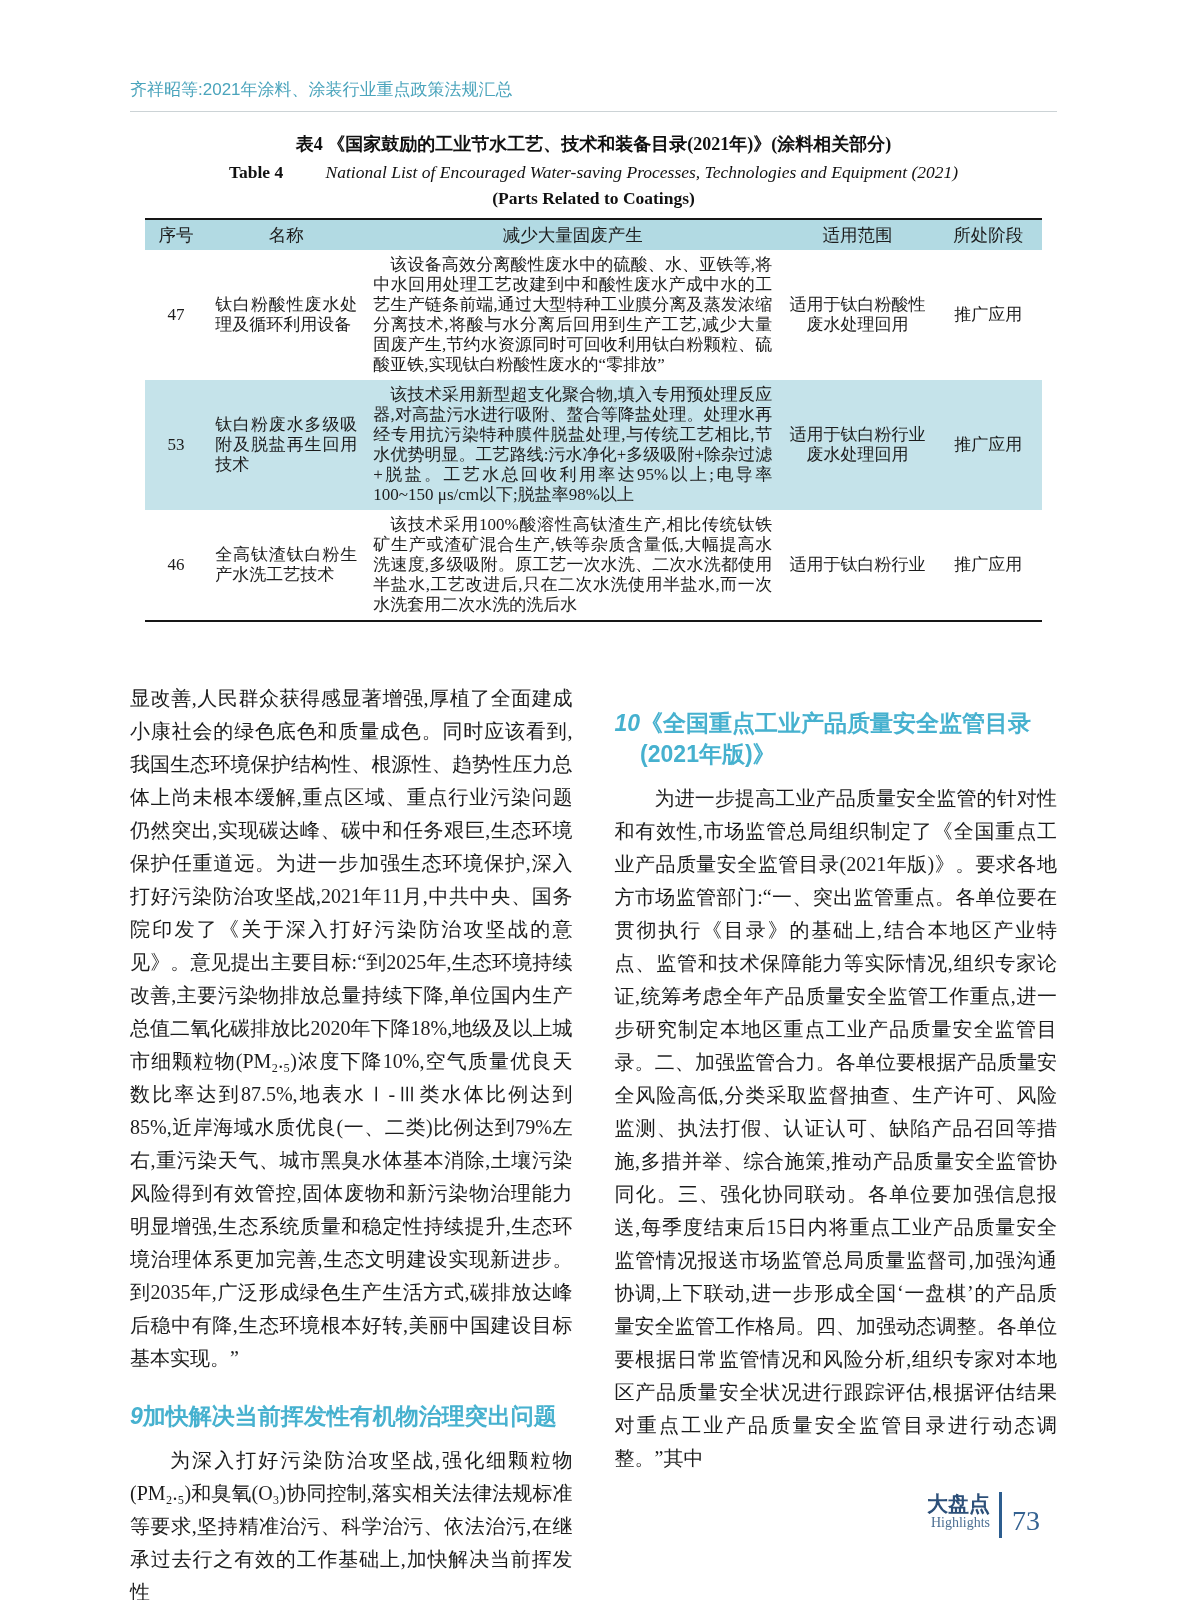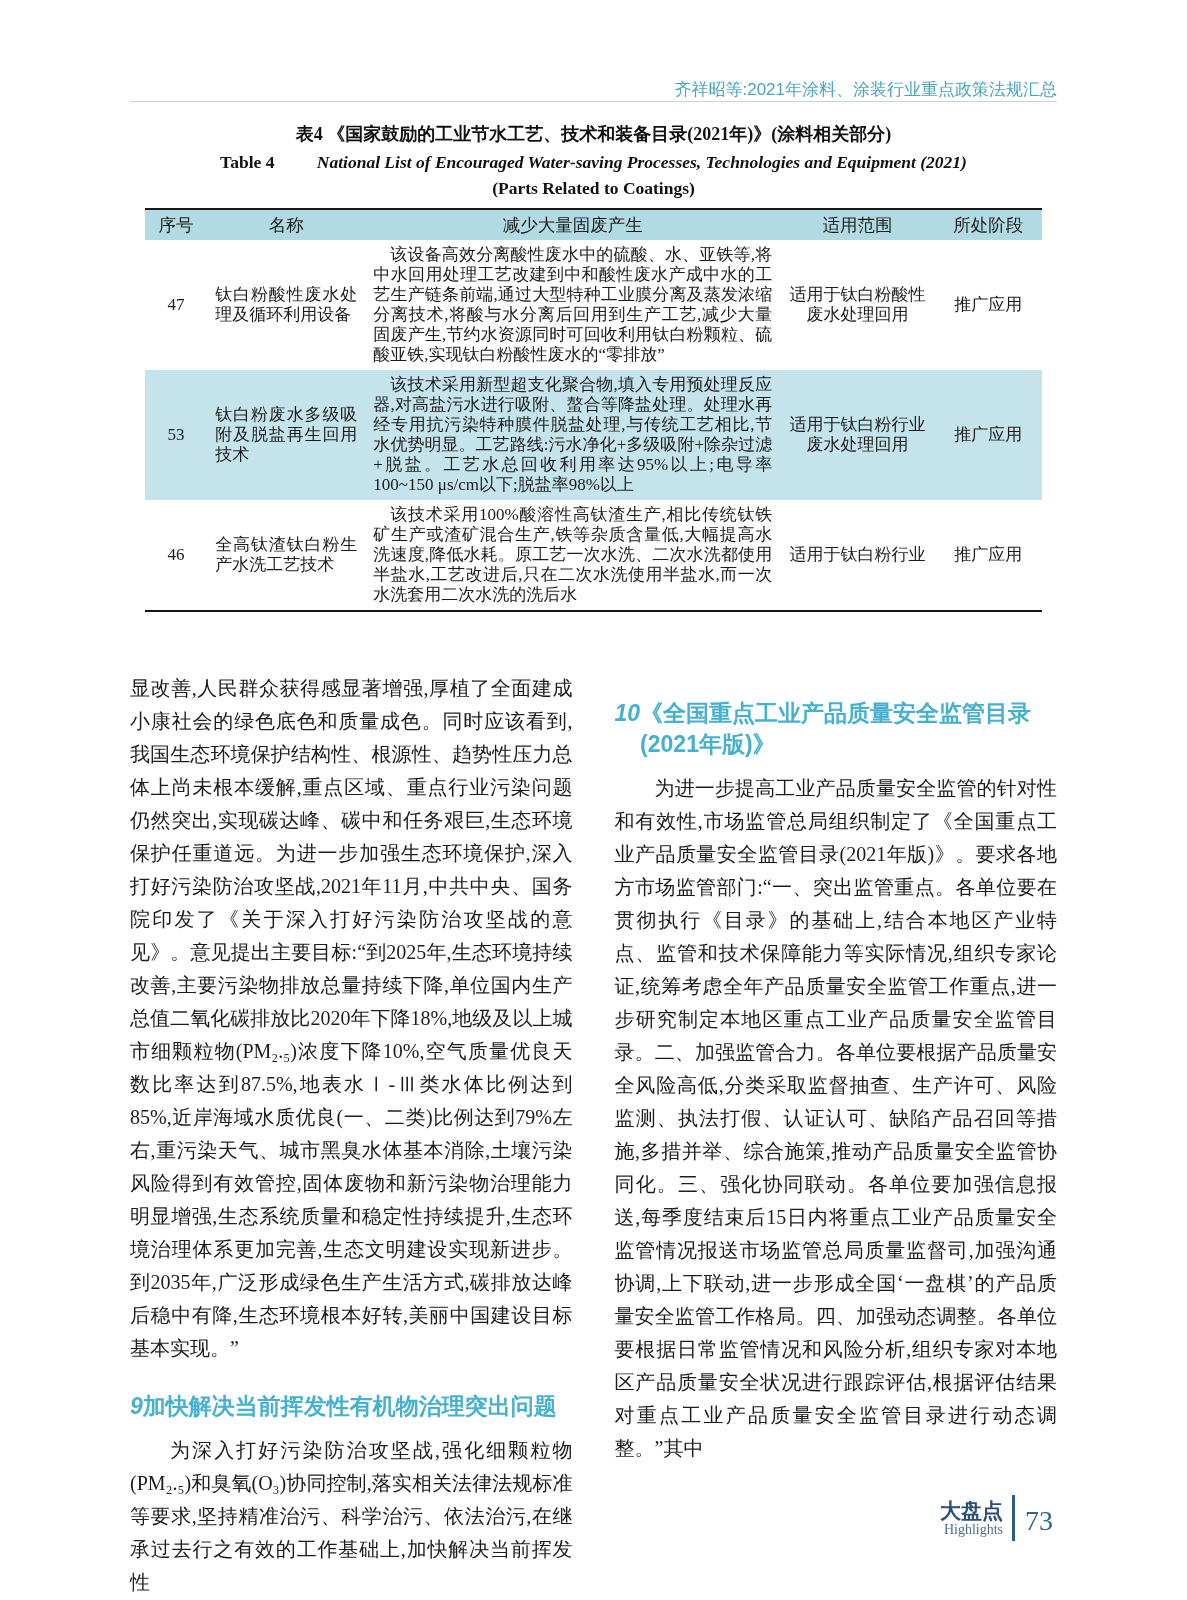--- a/index.html
+++ b/index.html
@@ -5,31 +5,31 @@
   html,body{margin:0;padding:0;}
   body{
     width:1187px;height:1600px;position:relative;overflow:hidden;
     background:#ffffff;color:#1c1c1c;
     font-family:"Liberation Serif", serif;
   }
   .page{padding:78px 130px 0 130px;}
 
   
   .running-head{
-    text-align:right;color:#4aa4bc;font-size:17px;
+    text-align:left;color:#4aa4bc;font-size:17px;
     font-family:"Liberation Sans", sans-serif;
-    border-bottom:1px solid #ccd3d6;
+    padding-bottom:10px;border-bottom:1px solid #ccd3d6;
   }
 
   
   .table-captions{margin-top:20px;text-align:center;}
   .cap-zh{font-family:Liberation Serif, serif;font-weight:bold;font-size:18px;line-height:24px;color:#111;}
   .cap-en{font-size:17.5px;line-height:24px;margin-top:4px;color:#111;}
   .cap-en .lbl{font-weight:bold;margin-right:12px;}
-  .cap-en .ttl{font-weight:bold;font-style:italic;margin-left:26px;}
+  .cap-en .ttl{font-weight:normal;font-style:italic;margin-left:26px;}
   .cap-sub{font-weight:bold;font-size:17.5px;line-height:24px;margin-top:2px;color:#111;}
 
   
   table.policy{
     width:897px;margin:8px auto 0;border-collapse:collapse;
     border-top:2px solid #161616;border-bottom:2px solid #161616;
     font-size:17px;
   }
   table.policy thead tr{background:#b2dae3;}
   table.policy th{font-weight:normal;font-size:17.5px;padding:4px 2px;line-height:22px;}
@@ -47,21 +47,21 @@
   .para{margin:0;}
   .para-indent{text-indent:2em;}
   .section-heading{
     display:flex;color:#46b1cf;
     font-family:"Liberation Sans", sans-serif;font-weight:bold;
     font-size:23px;line-height:31px;margin:26px 0 12px;text-align:left;
   }
   .section-heading .num{flex:0 0 auto;font-style:italic;}
 
   
-  .footer{position:absolute;right:134px;top:1492px;display:flex;align-items:center;}
+  .footer{position:absolute;right:147px;top:1492px;display:flex;align-items:flex-start;}
   .brand{text-align:right;margin-right:9px;}
   .brand-zh{font-family:"Liberation Sans", sans-serif;font-weight:bold;font-size:21px;line-height:23px;color:#2c4f78;}
   .brand-en{font-size:14px;line-height:16px;color:#4c6f93;}
   .vbar{width:3px;height:46px;background:#2c5d8f;margin-right:10px;}
   .pagenum{font-size:28px;line-height:46px;color:#346291;padding-top:6px;}
 </style>
 </head>
 <body>
 
 <div class="page">
@@ -98,21 +98,21 @@
       <tr class="highlight">
         <td class="c-no">53</td>
         <td class="c-name">钛白粉废水多级吸附及脱盐再生回用技术</td>
         <td class="c-desc">该技术采用新型超支化聚合物,填入专用预处理反应器,对高盐污水进行吸附、螯合等降盐处理。处理水再经专用抗污染特种膜件脱盐处理,与传统工艺相比,节水优势明显。工艺路线:污水净化+多级吸附+除杂过滤+脱盐。工艺水总回收利用率达95%以上;电导率100~150 μs/cm以下;脱盐率98%以上</td>
         <td class="c-scope">适用于钛白粉行业废水处理回用</td>
         <td class="c-stage">推广应用</td>
       </tr>
       <tr>
         <td class="c-no">46</td>
         <td class="c-name">全高钛渣钛白粉生产水洗工艺技术</td>
-        <td class="c-desc">该技术采用100%酸溶性高钛渣生产,相比传统钛铁矿生产或渣矿混合生产,铁等杂质含量低,大幅提高水洗速度,降低水耗。原工艺一次水洗、二次水洗都使用半盐水,工艺改进后,只在二次水洗使用半盐水,而一次水洗套用二次水洗的洗后水</td>
+        <td class="c-desc">该技术采用100%酸溶性高钛渣生产,相比传统钛铁矿生产或渣矿混合生产,铁等杂质含量低,大幅提高水洗速度,多级吸附。原工艺一次水洗、二次水洗都使用半盐水,工艺改进后,只在二次水洗使用半盐水,而一次水洗套用二次水洗的洗后水</td>
         <td class="c-scope">适用于钛白粉行业</td>
         <td class="c-stage">推广应用</td>
       </tr>
     </tbody>
   </table>
 
   <div class="columns">
 
     <div class="col">
       <p class="para">显改善,人民群众获得感显著增强,厚植了全面建成小康社会的绿色底色和质量成色。同时应该看到,我国生态环境保护结构性、根源性、趋势性压力总体上尚未根本缓解,重点区域、重点行业污染问题仍然突出,实现碳达峰、碳中和任务艰巨,生态环境保护任重道远。为进一步加强生态环境保护,深入打好污染防治攻坚战,2021年11月,中共中央、国务院印发了《关于深入打好污染防治攻坚战的意见》。意见提出主要目标:“到2025年,生态环境持续改善,主要污染物排放总量持续下降,单位国内生产总值二氧化碳排放比2020年下降18%,地级及以上城市细颗粒物(PM₂.₅)浓度下降10%,空气质量优良天数比率达到87.5%,地表水Ⅰ-Ⅲ类水体比例达到85%,近岸海域水质优良(一、二类)比例达到79%左右,重污染天气、城市黑臭水体基本消除,土壤污染风险得到有效管控,固体废物和新污染物治理能力明显增强,生态系统质量和稳定性持续提升,生态环境治理体系更加完善,生态文明建设实现新进步。到2035年,广泛形成绿色生产生活方式,碳排放达峰后稳中有降,生态环境根本好转,美丽中国建设目标基本实现。”</p>

